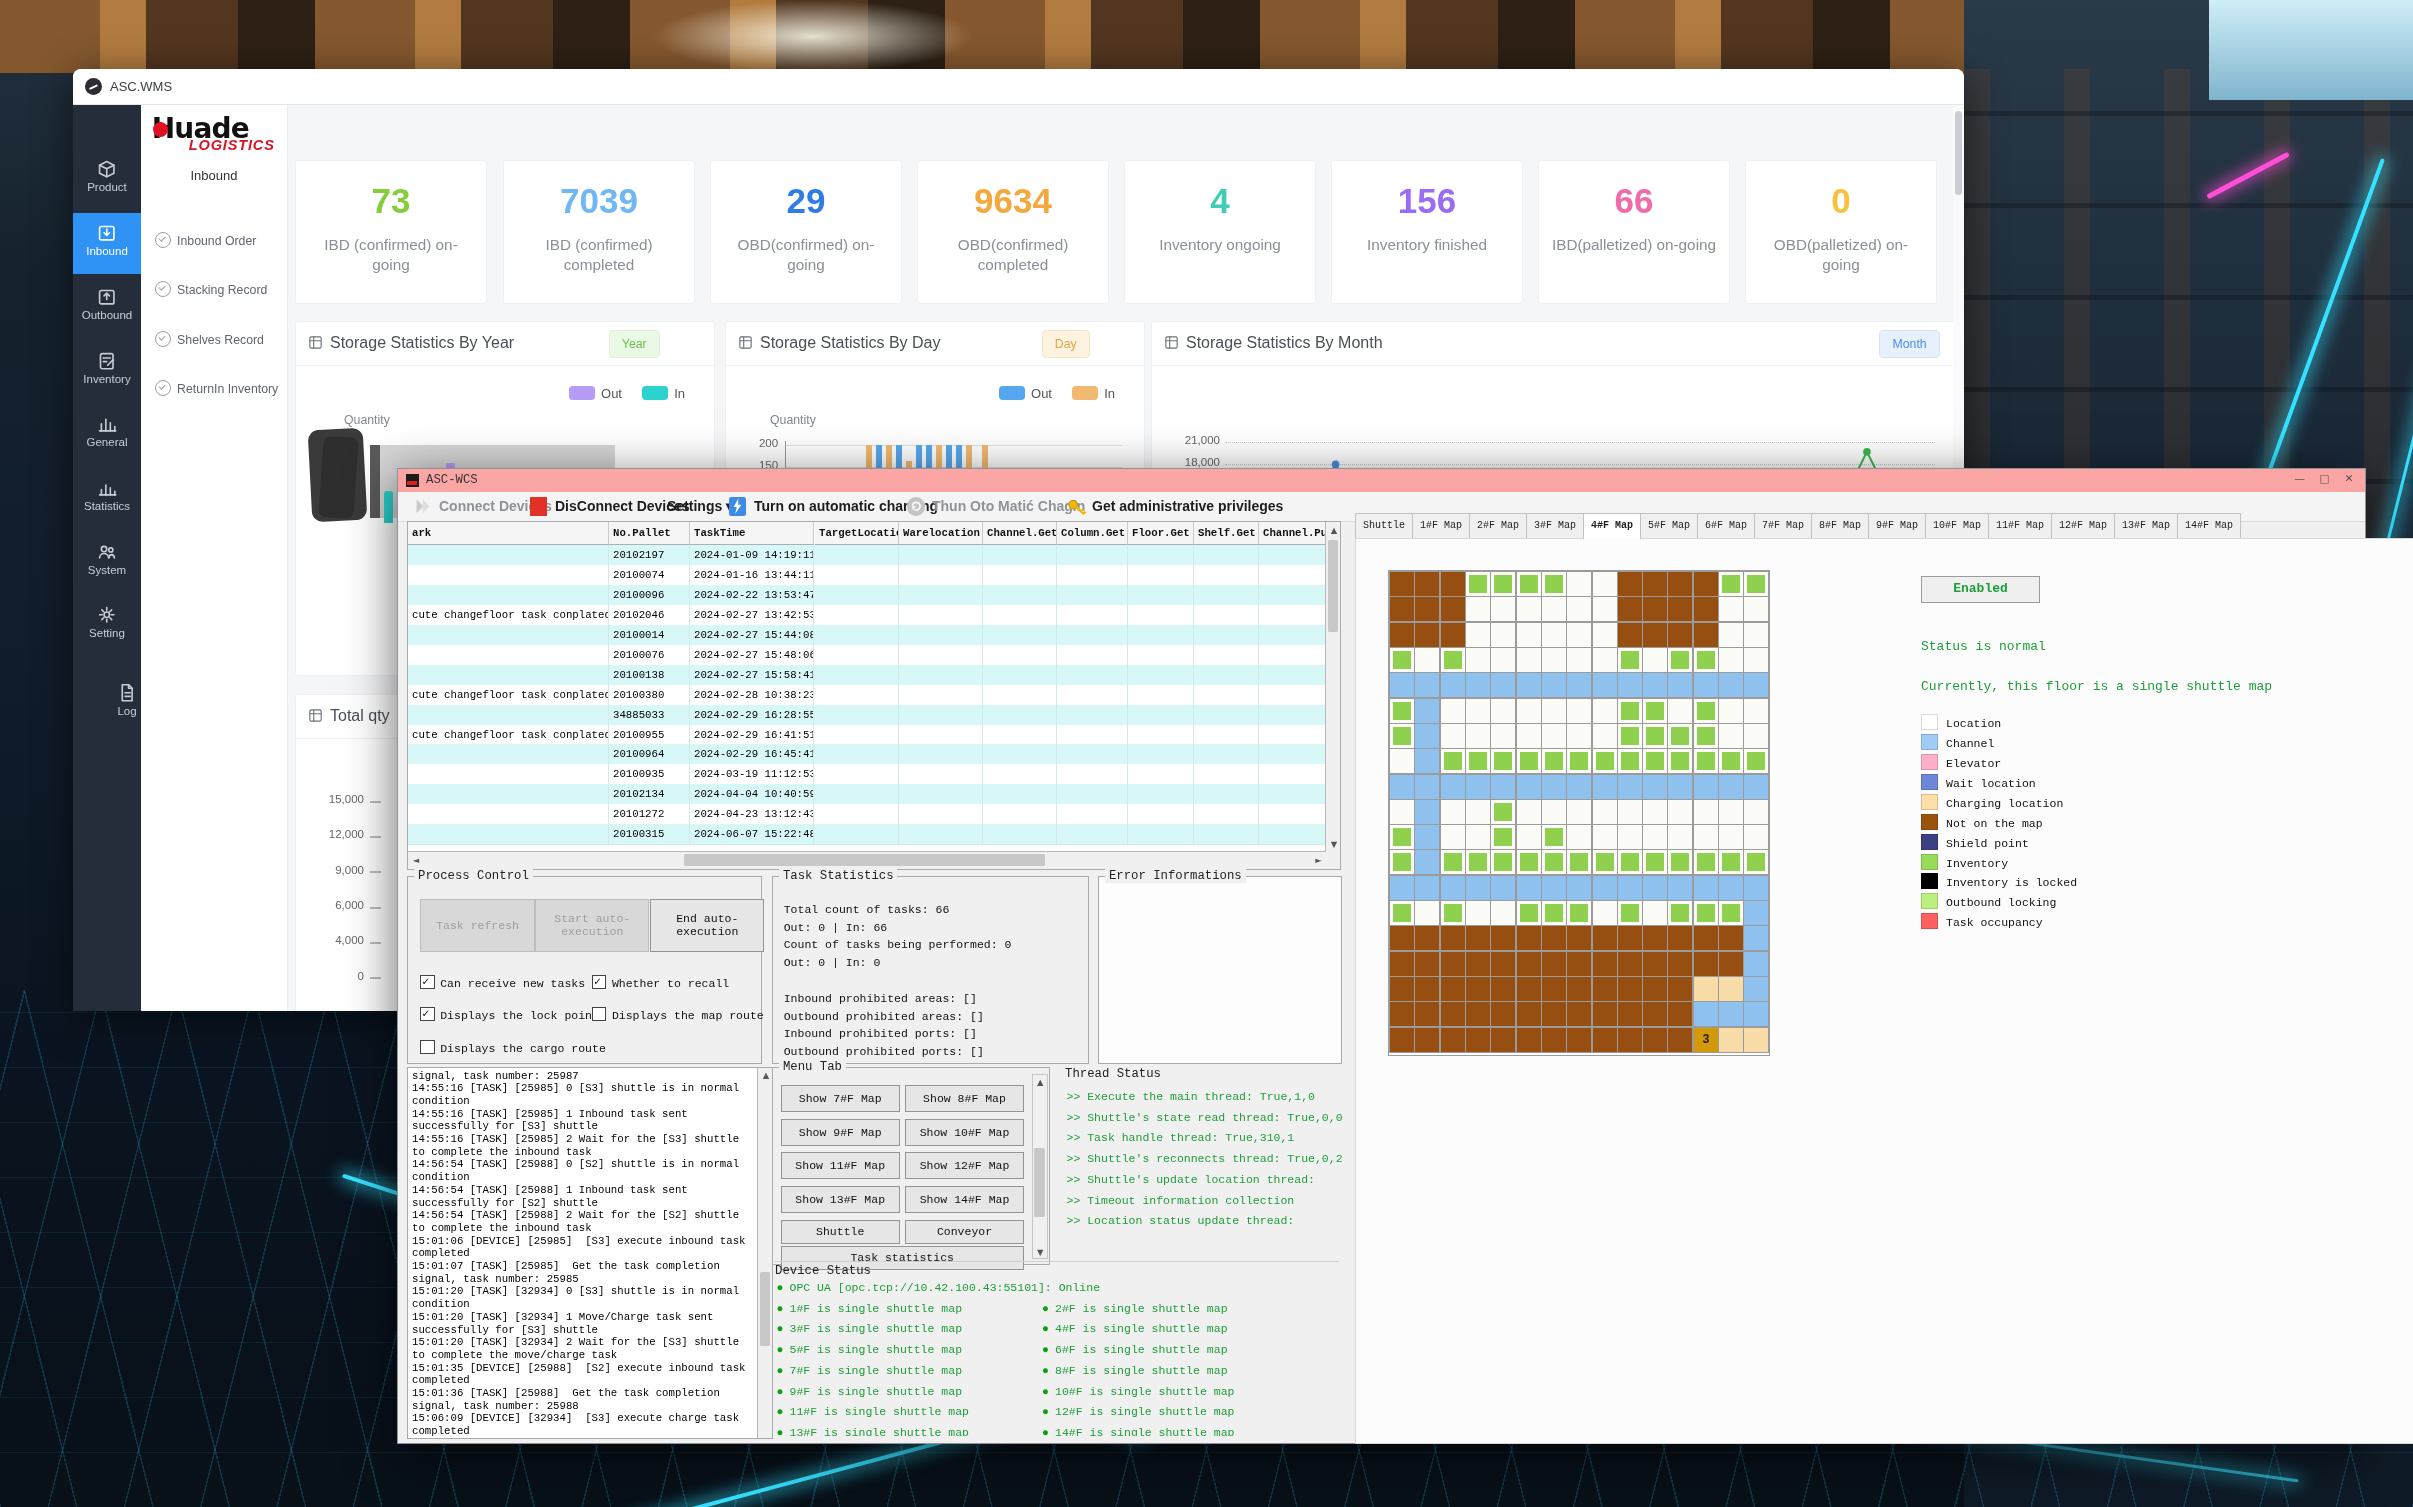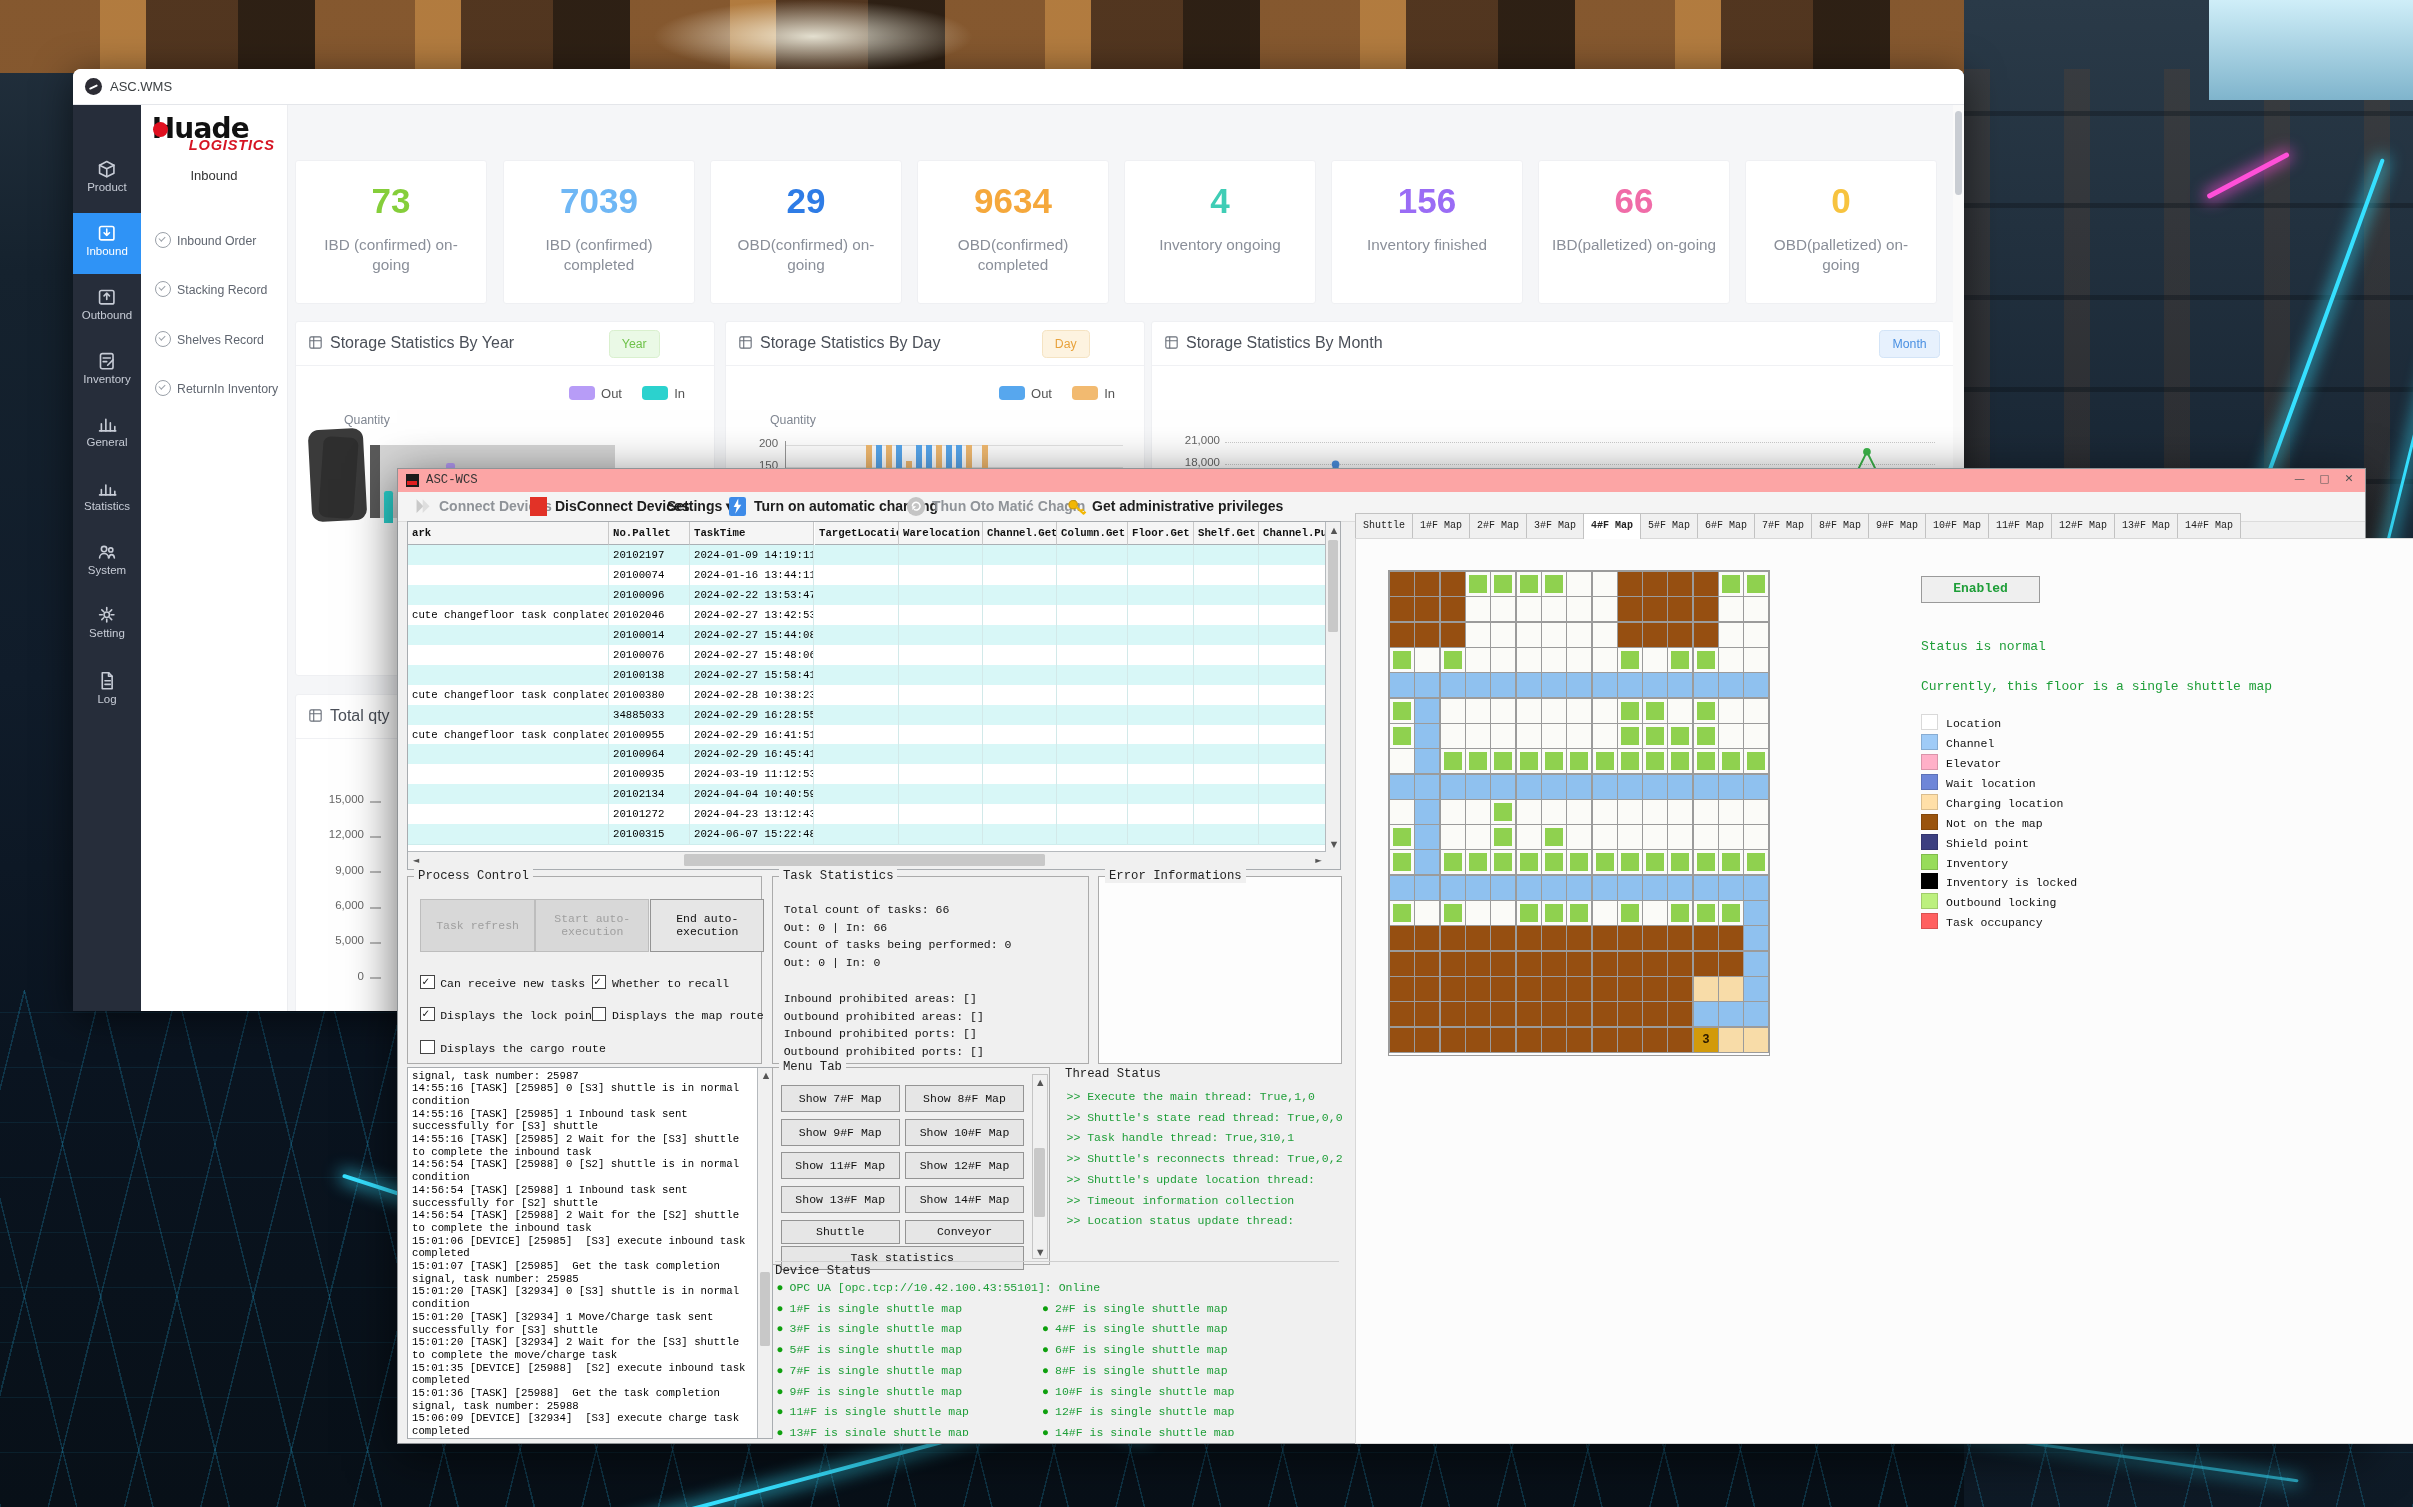--- a/index.html
+++ b/index.html
@@ -178,21 +178,21 @@
               </svg></span><div class="sb-label">Statistics</div></div>
           <div class="sb-item" style="top: 427px;"><span><svg viewBox="0 0 24 24">
                 <circle cx="9" cy="9" r="3"></circle>
                 <circle cx="16.5" cy="10" r="2.3"></circle>
                 <path d="M4 19c0-3 2.3-5 5-5s5 2 5 5M14.5 19c.2-2.4 1.4-3.8 3-3.8s2.8 1.4 3 3.8"></path>
               </svg></span><div class="sb-label">System</div></div>
           <div class="sb-item" style="top: 490px;"><span><svg viewBox="0 0 24 24">
                 <circle cx="12" cy="12" r="3"></circle>
                 <path d="M12 4v3M12 17v3M4 12h3M17 12h3M6.5 6.5l2.1 2.1M15.4 15.4l2.1 2.1M17.5 6.5l-2.1 2.1M8.6 15.4l-2.1 2.1"></path>
               </svg></span><div class="sb-label">Setting</div></div>
-          <div class="sb-item" style="top: 556px;"><span><svg viewBox="0 0 24 24">
+          <div class="sb-item" style="top: 568px; padding-left: 20px;"><span><svg viewBox="0 0 24 24">
                 <path d="M7 3h7l4 4v14H7z"></path>
                 <path d="M14 3v4h4M10 12h6M10 16h6"></path>
               </svg></span><div class="sb-label">Log</div></div>
         </div>
       <div id="submenu">
         <div id="logo">
           <div id="logo-main">Huade</div>
           <div id="logo-dot"></div>
           <div id="logo-sub">LOGISTICS</div>
         </div>
@@ -332,21 +332,21 @@
               <div class="panel-title">Total qty</div>
             </div>
             <div class="tick" style="left: 14px; top: 98px; width: 54px;">15,000</div>
             <div style="position: absolute; left: 74px; top: 106px; width: 10.7px; height: 1.5px; background: rgb(187, 187, 187);"></div>
             <div class="tick" style="left: 14px; top: 133px; width: 54px;">12,000</div>
             <div style="position: absolute; left: 74px; top: 141px; width: 10.7px; height: 1.5px; background: rgb(187, 187, 187);"></div>
             <div class="tick" style="left: 14px; top: 169px; width: 54px;">9,000</div>
             <div style="position: absolute; left: 74px; top: 176px; width: 10.7px; height: 1.5px; background: rgb(187, 187, 187);"></div>
             <div class="tick" style="left: 14px; top: 204px; width: 54px;">6,000</div>
             <div style="position: absolute; left: 74px; top: 212px; width: 10.7px; height: 1.5px; background: rgb(187, 187, 187);"></div>
-            <div class="tick" style="left: 14px; top: 239px; width: 54px;">5,000</div>
+            <div class="tick" style="left: 14px; top: 239px; width: 54px;">4,000</div>
             <div style="position: absolute; left: 74px; top: 247px; width: 10.7px; height: 1.5px; background: rgb(187, 187, 187);"></div>
             <div class="tick" style="left: 14px; top: 275px; width: 54px;">0</div>
             <div style="position: absolute; left: 74px; top: 282px; width: 10.7px; height: 1.5px; background: rgb(187, 187, 187);"></div>
           </div>
         </div>
 
       <div style="position:absolute;right:0;top:0;width:11.5px;height:100%;background:#FAFAFA;">
         <div style="position:absolute;left:2.3px;top:6.1px;width:7px;height:84px;background:#C9CDD3;border-radius:3.8px;"></div>
       </div>
     </div>

